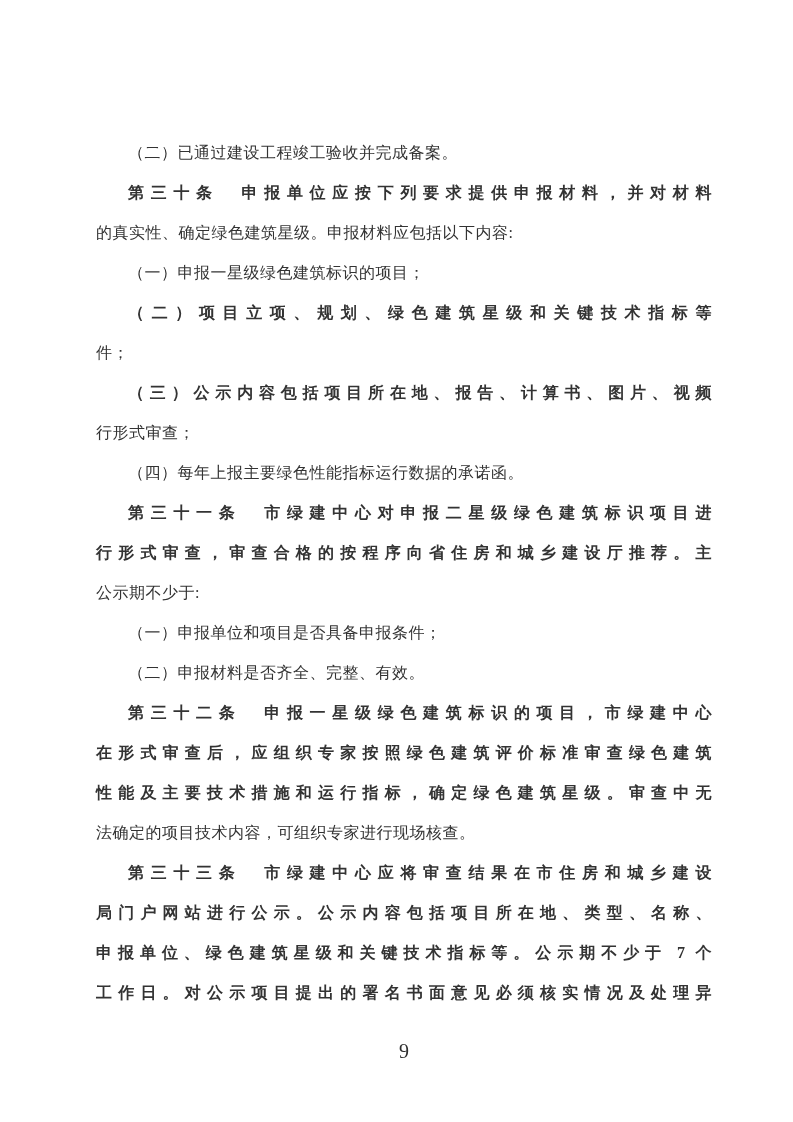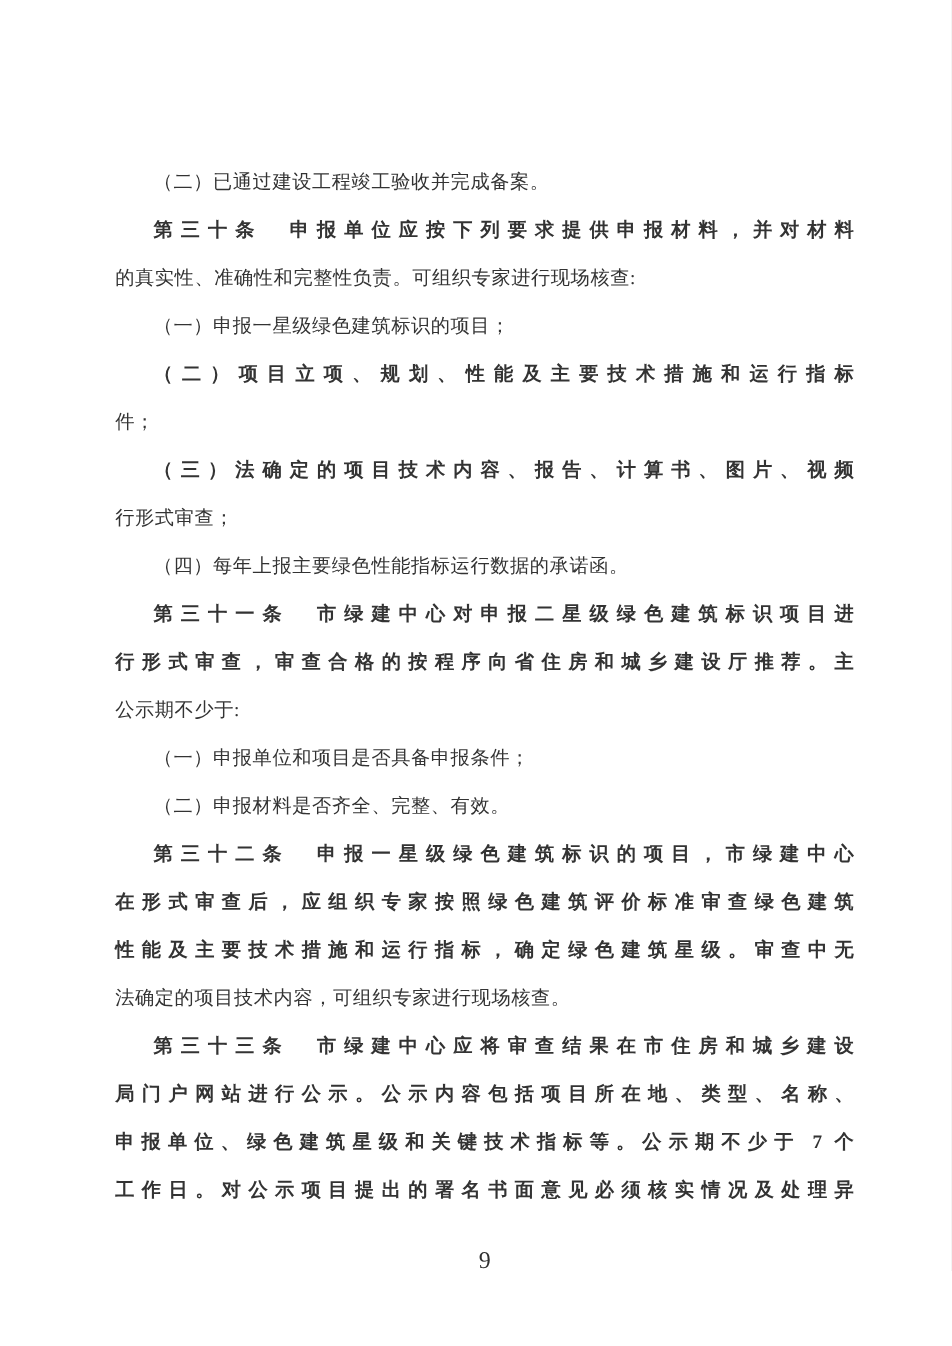--- a/index.html
+++ b/index.html
@@ -53,25 +53,25 @@
   }
 </style>
 </head>
 <body>
 
 <div class="page">
 
   <div class="doc-body">
     <div class="line indent">（二）已通过建设工程竣工验收并完成备案。</div>
     <div class="line indent fill">第三十条　申报单位应按下列要求提供申报材料，并对材料</div>
-    <div class="line">的真实性、准确性和完整性负责。可组织专家进行现场核查:</div>
+    <div class="line">的真实性、确定绿色建筑星级。申报材料应包括以下内容:</div>
     <div class="line indent">（一）申报一星级绿色建筑标识的项目；</div>
-    <div class="line indent fill">（二）项目立项、规划、性能及主要技术措施和运行指标</div>
+    <div class="line indent fill">（二）项目立项、规划、绿色建筑星级和关键技术指标等</div>
     <div class="line">件；</div>
-    <div class="line indent fill">（三）法确定的项目技术内容、报告、计算书、图片、视频</div>
+    <div class="line indent fill">（三）公示内容包括项目所在地、报告、计算书、图片、视频</div>
     <div class="line">行形式审查；</div>
     <div class="line indent">（四）每年上报主要绿色性能指标运行数据的承诺函。</div>
     <div class="line indent fill">第三十一条　市绿建中心对申报二星级绿色建筑标识项目进</div>
     <div class="line fill">行形式审查，审查合格的按程序向省住房和城乡建设厅推荐。主</div>
     <div class="line">公示期不少于:</div>
     <div class="line indent">（一）申报单位和项目是否具备申报条件；</div>
     <div class="line indent">（二）申报材料是否齐全、完整、有效。</div>
     <div class="line indent fill">第三十二条　申报一星级绿色建筑标识的项目，市绿建中心</div>
     <div class="line fill">在形式审查后，应组织专家按照绿色建筑评价标准审查绿色建筑</div>
     <div class="line fill">性能及主要技术措施和运行指标，确定绿色建筑星级。审查中无</div>

